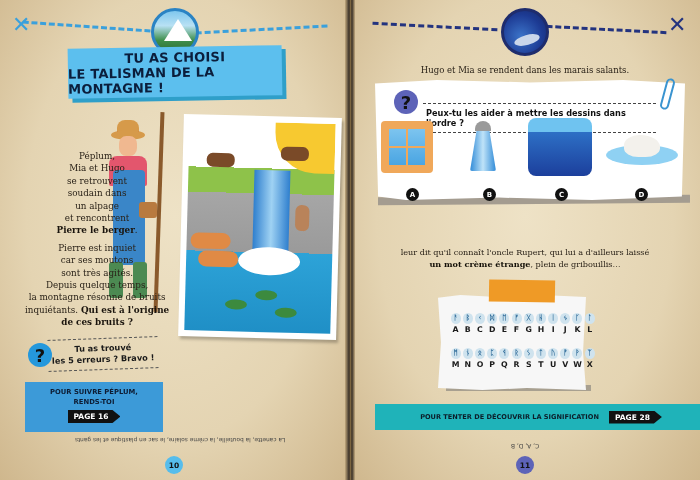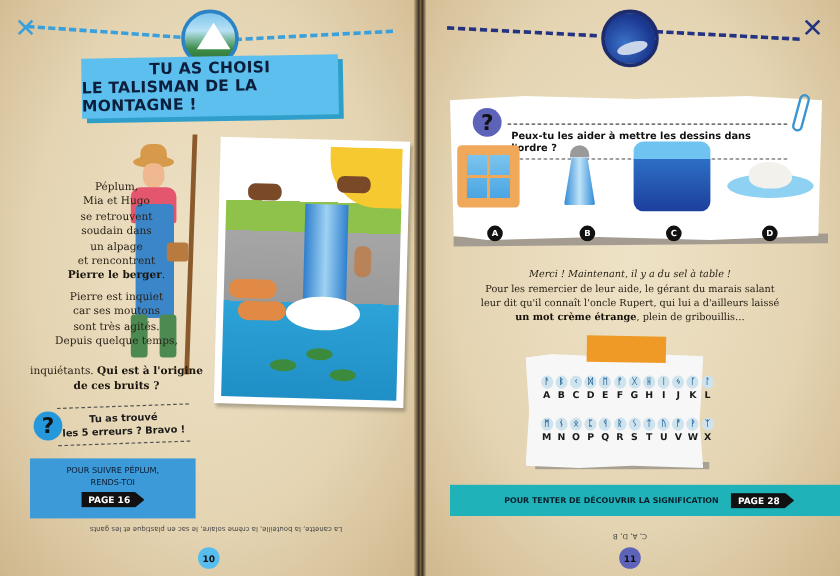--- a/index.html
+++ b/index.html
@@ -55,21 +55,21 @@
   .goat { position: absolute; width: 28px; height: 14px; background: #7a4a28; border-radius: 6px; }
   .lynx { position: absolute; width: 40px; height: 16px; background: #e08a45; border-radius: 8px; }
   .pad { position: absolute; width: 22px; height: 10px; background: #3c8a3e; border-radius: 50%; }
 
   .q-badge { position: absolute; width: 24px; height: 24px; border-radius: 50%; font-family: "DejaVu Sans", sans-serif; font-weight: bold;
     color: #111; font-size: 18px; display: flex; align-items: center; justify-content: center; }
   .errors-note { position: absolute; left: 48px; top: 338px; width: 110px; border-top: 1px dashed #555; border-bottom: 1px dashed #555; padding: 4px 0;
     text-align: center; font-family: "DejaVu Sans", sans-serif; font-weight: bold; font-size: 8.2px; line-height: 11px; color: #1a1a1a; transform: rotate(-2deg); }
 
   .nav-box { position: absolute; top: 382px; height: 50px; background: #3c9ad8; display: flex; flex-direction: column; align-items: center; padding-top: 5px; }
-  .nav-box .lbl { font-family: "DejaVu Sans", sans-serif; font-weight: normal; font-size: 6.8px; color: #0d1c33; text-align: left; line-height: 10px; }
+  .nav-box .lbl { font-family: "DejaVu Sans", sans-serif; font-weight: bold; font-size: 6.8px; color: #0d1c33; text-align: left; line-height: 10px; }
   .page-tag { margin-top: 3px; background: #111; color: #fff; font-family: "DejaVu Sans", sans-serif; font-weight: bold; font-size: 7.5px;
     padding: 2px 12px 2px 6px; position: relative; clip-path: polygon(0 0, 85% 0, 100% 50%, 85% 100%, 0 100%); }
 
   .answer-upside { position: absolute; left: 70px; top: 437px; width: 220px; font-family: "DejaVu Sans", sans-serif; font-size: 5.8px; color: #444; transform: rotate(180deg); text-align: center; }
   .page-num { position: absolute; width: 18px; height: 18px; border-radius: 50%; display: flex; align-items: center; justify-content: center;
     font-family: "DejaVu Sans", sans-serif; font-weight: bold; font-size: 7.5px; color: #111; }
 
   .intro { position: absolute; left: 0; width: 350px; top: 65px; text-align: center; font-size: 8.5px; color: #2a2218; }
   .puzzle-card { position: absolute; left: 375px; top: 80px; width: 310px; height: 120px; background: #ffffff;
     clip-path: polygon(0 3%, 20% 0, 50% 2%, 80% 0, 100% 3%, 99% 97%, 70% 100%, 40% 98%, 10% 100%, 1% 97%); }
@@ -147,21 +147,21 @@
         <span>soudain dans</span><br>
         <span>un alpage</span><br>
         <span>et rencontrent</span><br>
         <b>Pierre le berger</b><span>.</span>
       </p>
       <p>
         <span>Pierre est inquiet</span><br>
         <span>car ses moutons</span><br>
         <span>sont très agités.</span><br>
         <span>Depuis quelque temps,</span><br>
-        <br>
+        <span>la montagne résonne de bruits</span><br>
         <span>inquiétants.</span>
         <b>Qui est à l'origine</b><br>
         <b>de ces bruits ?</b>
       </p>
     </div>
 
     <div class="photo">
       <div class="scene">
         <div class="sun-bg"></div>
         <div class="goat" style="left:18px;top:32px;"></div>
@@ -193,23 +193,24 @@
     <div class="page-num" style="left:165px;top:456px;background:#56bdec;">10</div>
   </div>
 
   <div class="page right">
     <div class="trail r1"></div>
     <div class="trail r2"></div>
     <span class="xmark" style="left:318px;top:14px;color:#23337f;">✕</span>
     <div class="medal ocean">
         <div class="dolphin"></div>
       </div>
+    <div class="intro">Hugo et Mia se rendent dans les marais salants.</div>
     <div class="body-text">
-      <span style="font-style:italic;">Merci ! Maintenant, il y a du sel à table !</span><br>
-      <span>Pour les remercier de leur aide, le gérant du marais salant</span><br>
+      <br>
+      <br>
       <span>leur dit qu'il connaît l'oncle Rupert, qui lui a d'ailleurs laissé</span><br>
       <b>un mot crème étrange</b><span>, plein de gribouillis…</span>
     </div>
   </div>
 
   <div class="spine"></div>
 
   <div class="puzzle-shadow"></div>
   <div class="puzzle-card"></div>
   <div class="clip"></div>

